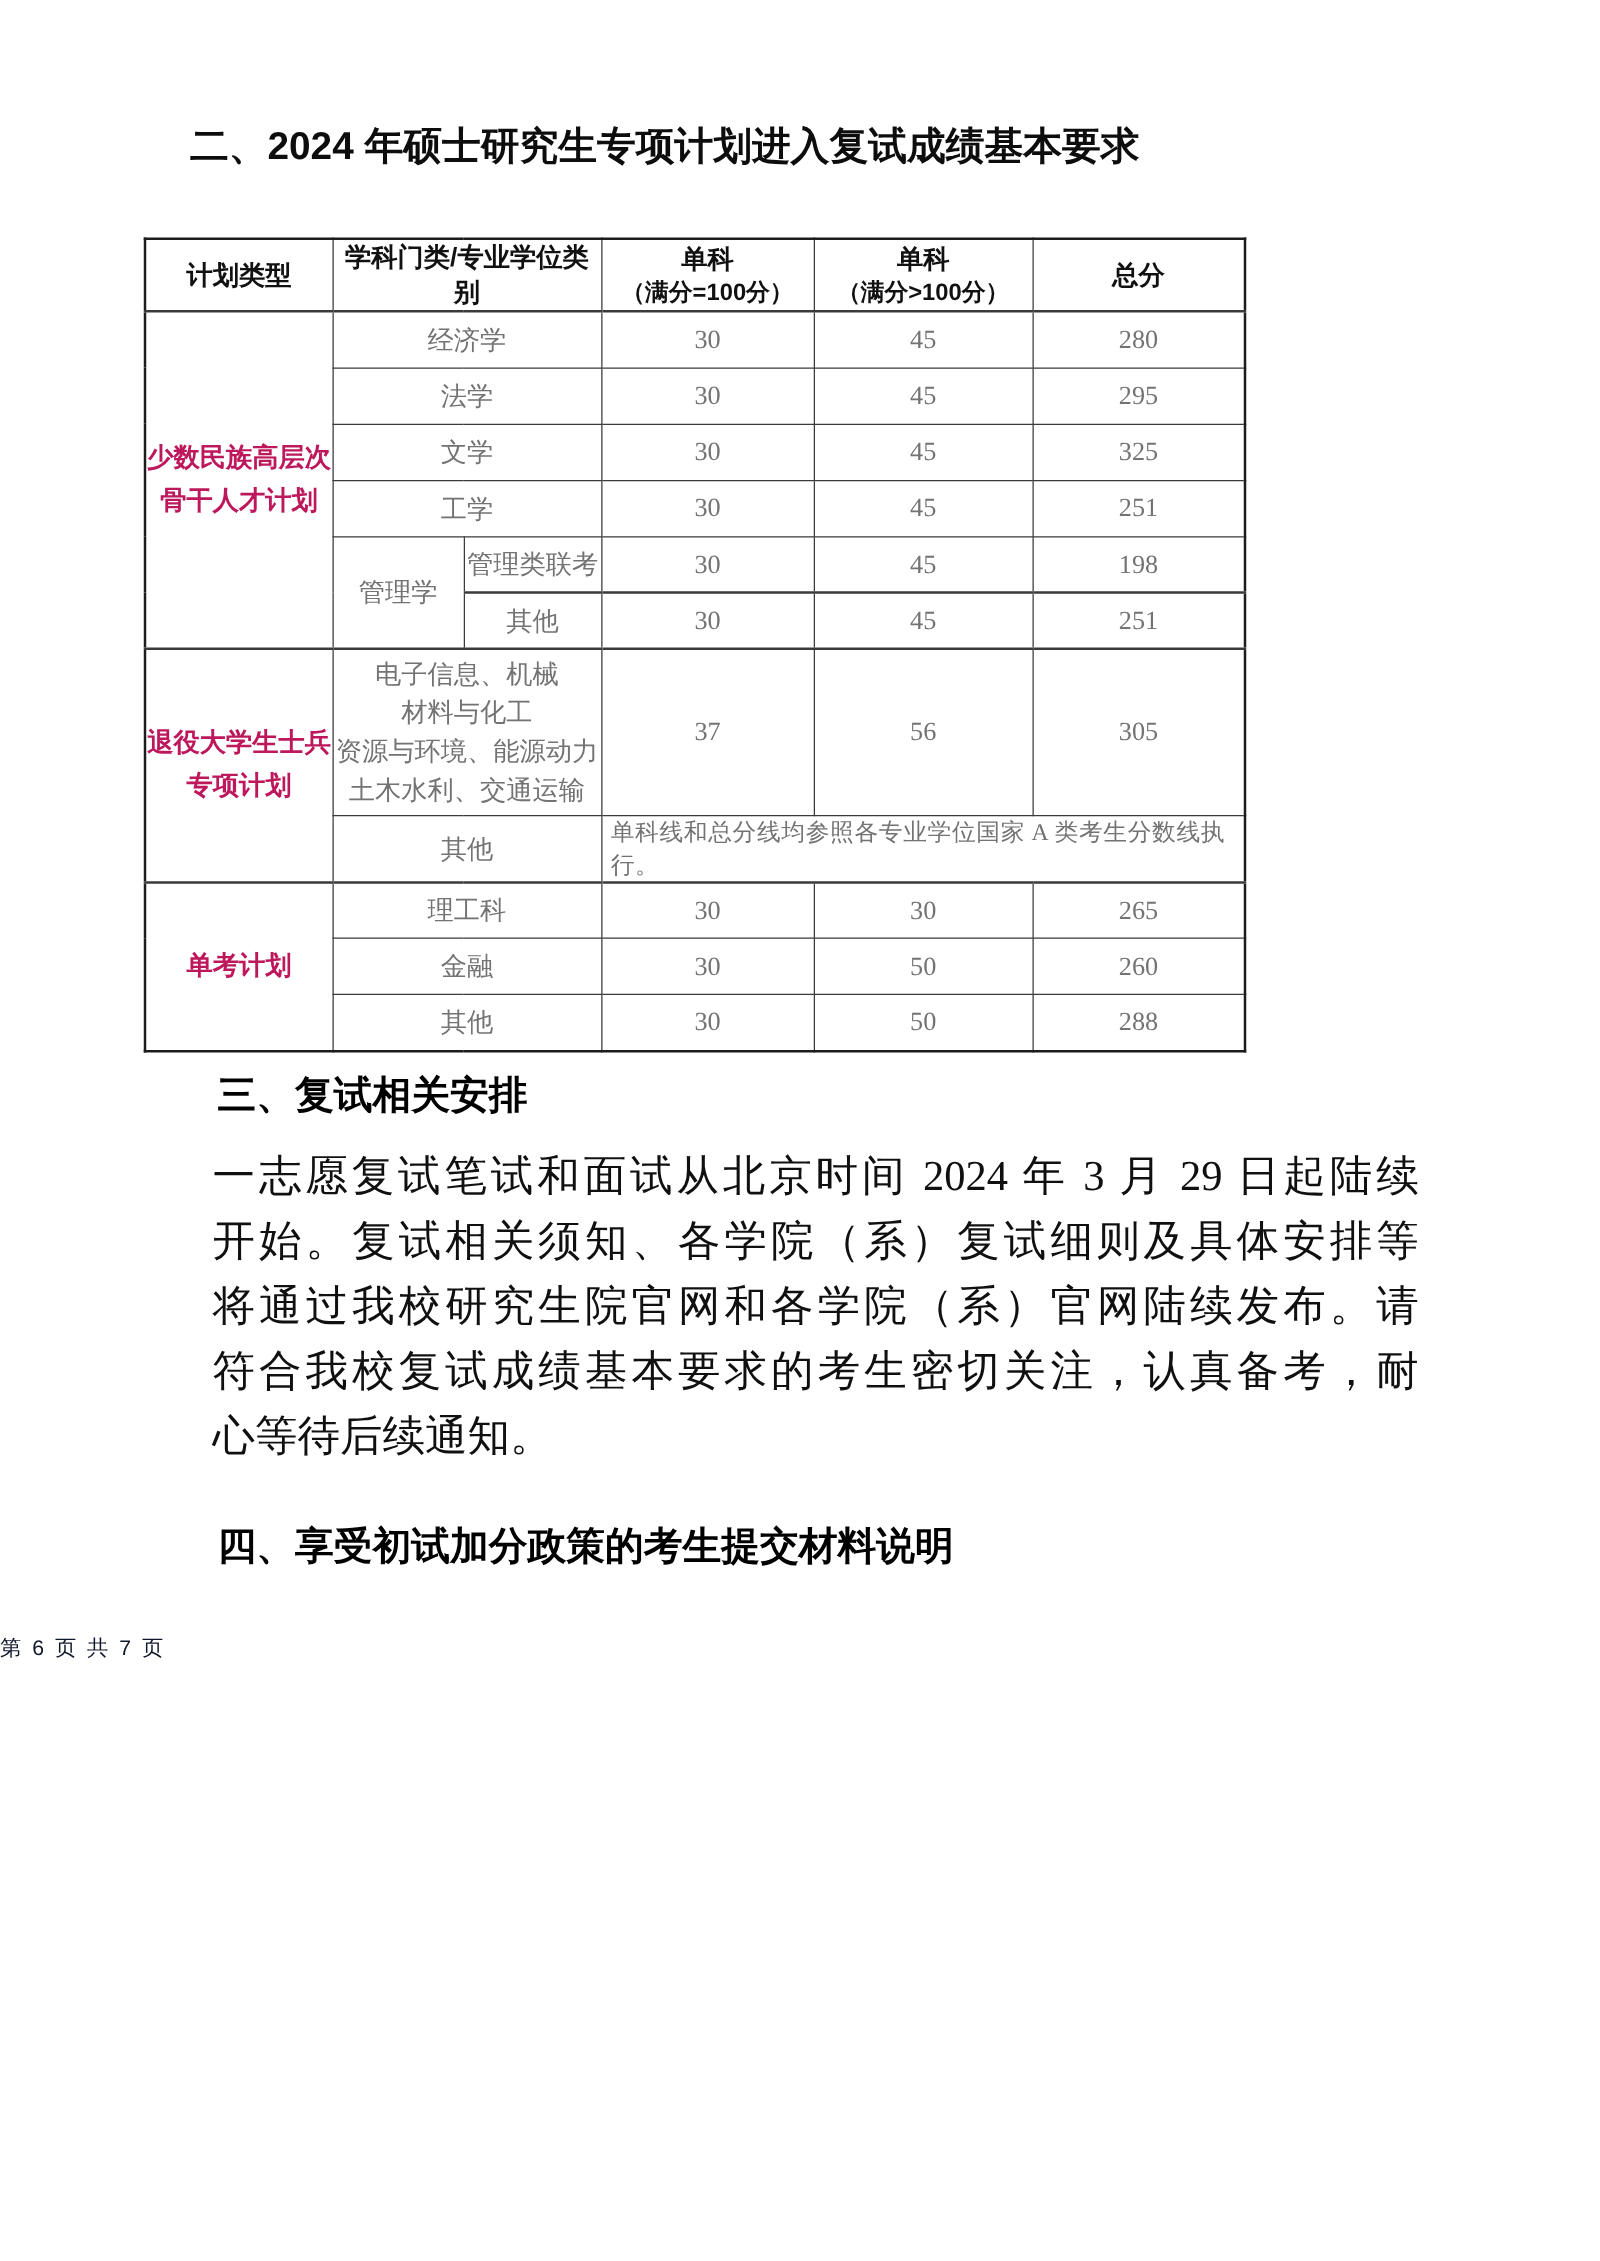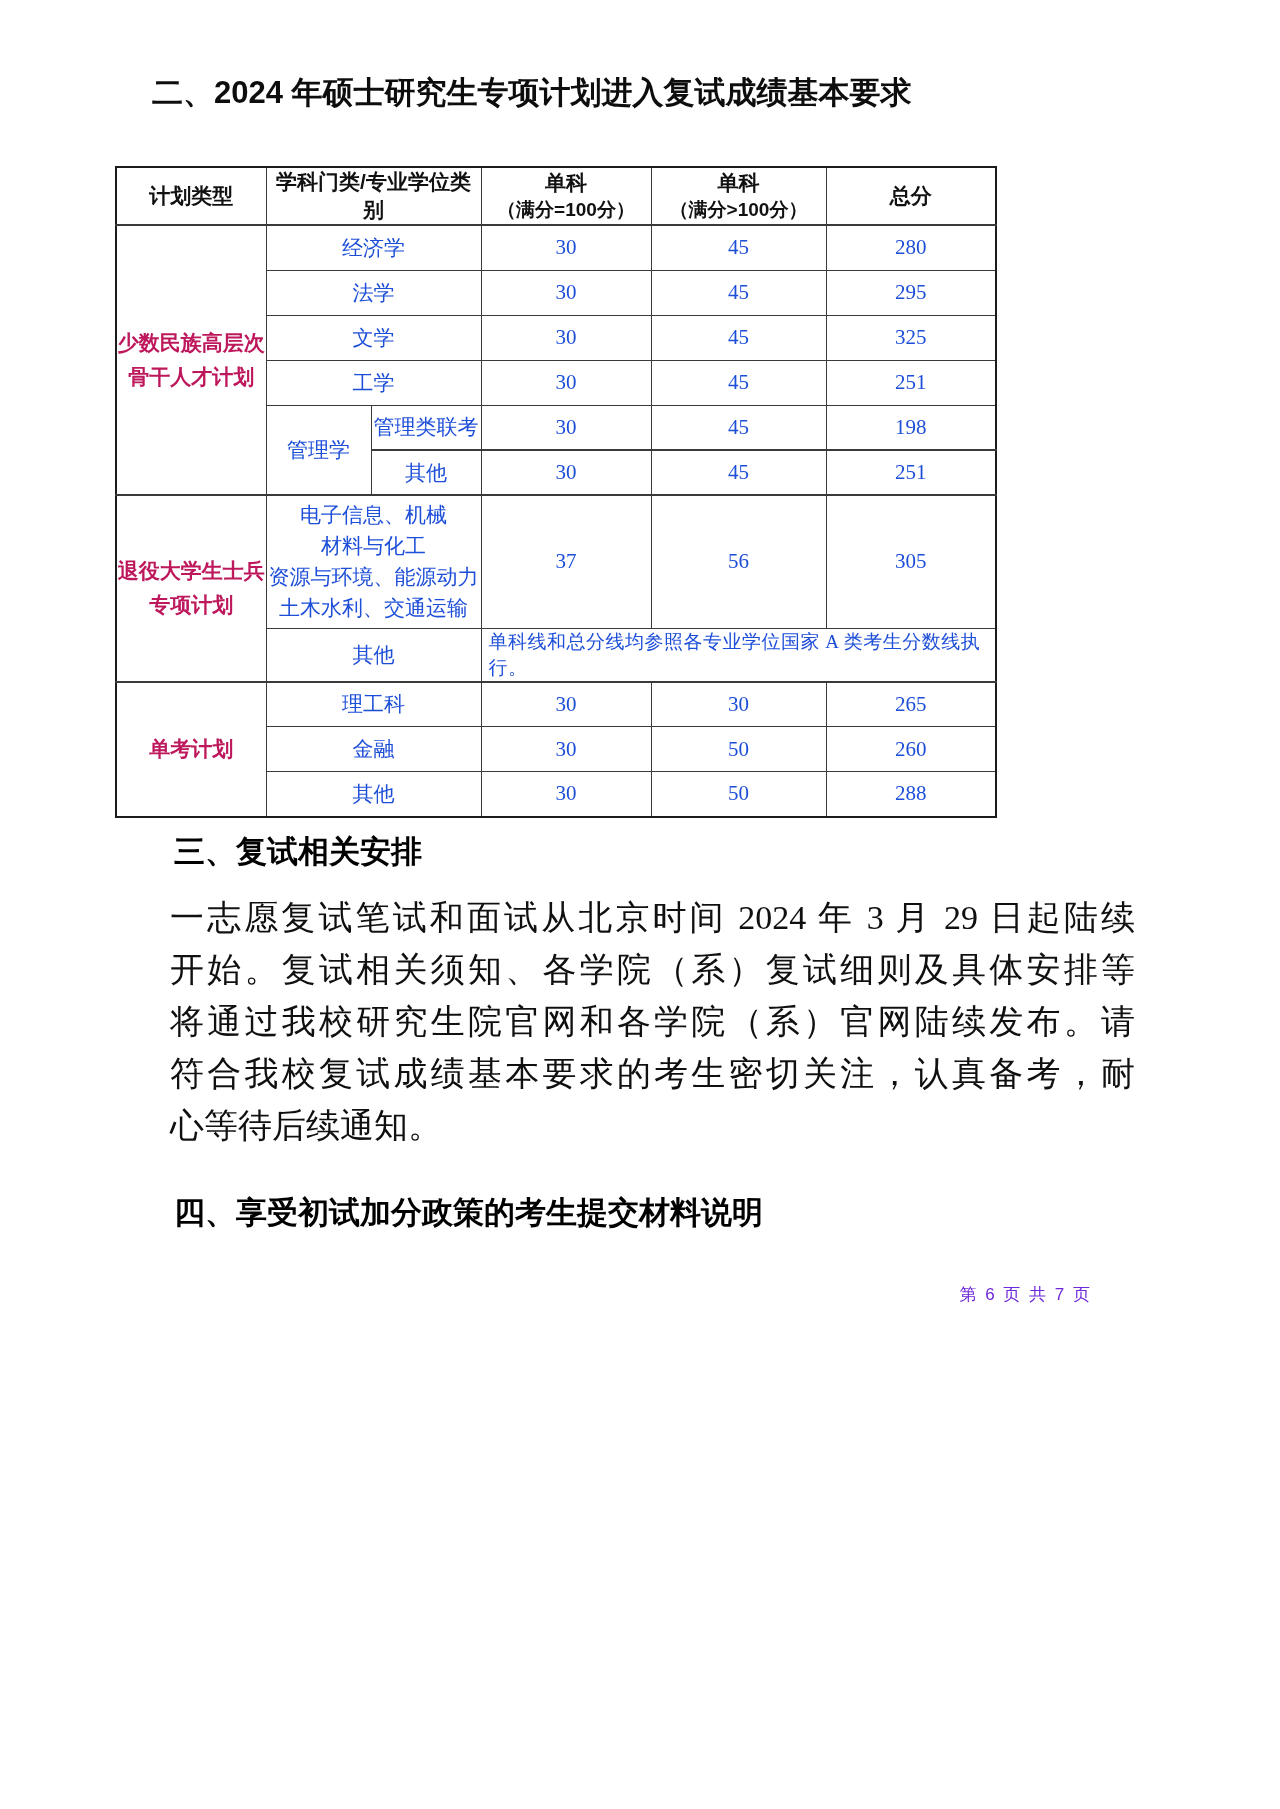--- a/index.html
+++ b/index.html
@@ -8,21 +8,21 @@
     height: 1809px;
     background: #ffffff;
     font-family: "Liberation Serif", "DejaVu Serif", serif;
     color: #1b1b1b;
     overflow: hidden;
   }
   .page {
     position: relative;
     width: 1092px;
     height: 1809px;
-    padding-top: 72px;
+    padding-top: 96px;
     box-sizing: border-box;
   }
   .doc-title {
     margin: 0 0 0 152px;
     font-family: "Liberation Sans", "DejaVu Sans", sans-serif;
     font-weight: 700;
     font-size: 31px;
     line-height: 42px;
     color: #0d0d0d;
   }
@@ -33,21 +33,21 @@
     border-collapse: collapse;
     table-layout: fixed;
     width: 880px;
     border: 2px solid #1c1c1c;
   }
   .score-table th, .score-table td {
     border: 1px solid #3a3a3a;
     text-align: center;
     vertical-align: middle;
     padding: 0;
-    color: #1d4ed8;
+    color: #737373;
     overflow: hidden;
   }
   .score-table thead tr { height: 57px; }
   .score-table thead th {
     border-bottom-width: 2px;
     font-family: "Liberation Sans", "DejaVu Sans", sans-serif;
     font-weight: 700;
     font-size: 21px;
     color: #111;
   }
@@ -98,25 +98,25 @@
     font-size: 34px;
     line-height: 52px;
     text-align: justify;
     text-align-last: justify;
   }
   .para-line.first { text-indent: 46px; }
   .para-line.no-just { text-align-last: left; }
 
   .page-footer {
     margin-top: 48px;
-    text-align: right;
+    text-align: left;
     font-family: "Liberation Sans", "DejaVu Sans", sans-serif;
     font-size: 17px;
     letter-spacing: 2px;
-    color: #6d28d9;
+    color: #0f172a;
   }
 </style>
 </head>
 <body>
 
 <div class="page">
 
   <h1 class="doc-title">二、2024 年硕士研究生专项计划进入复试成绩基本要求</h1>
 
   <div class="table-wrap">

